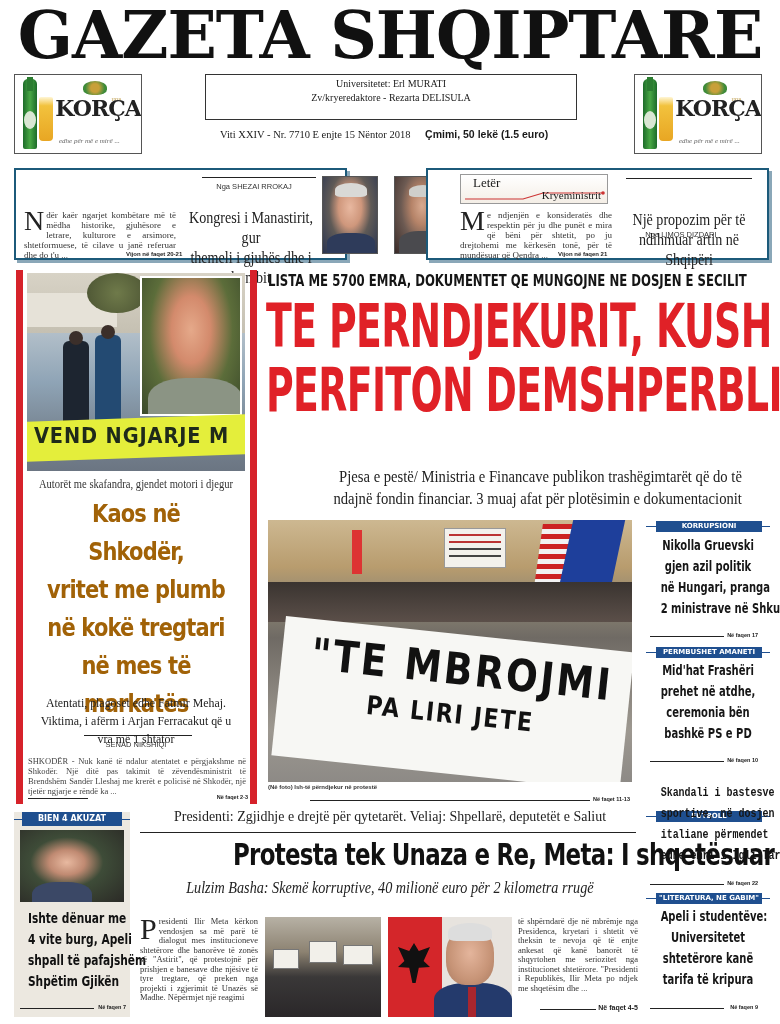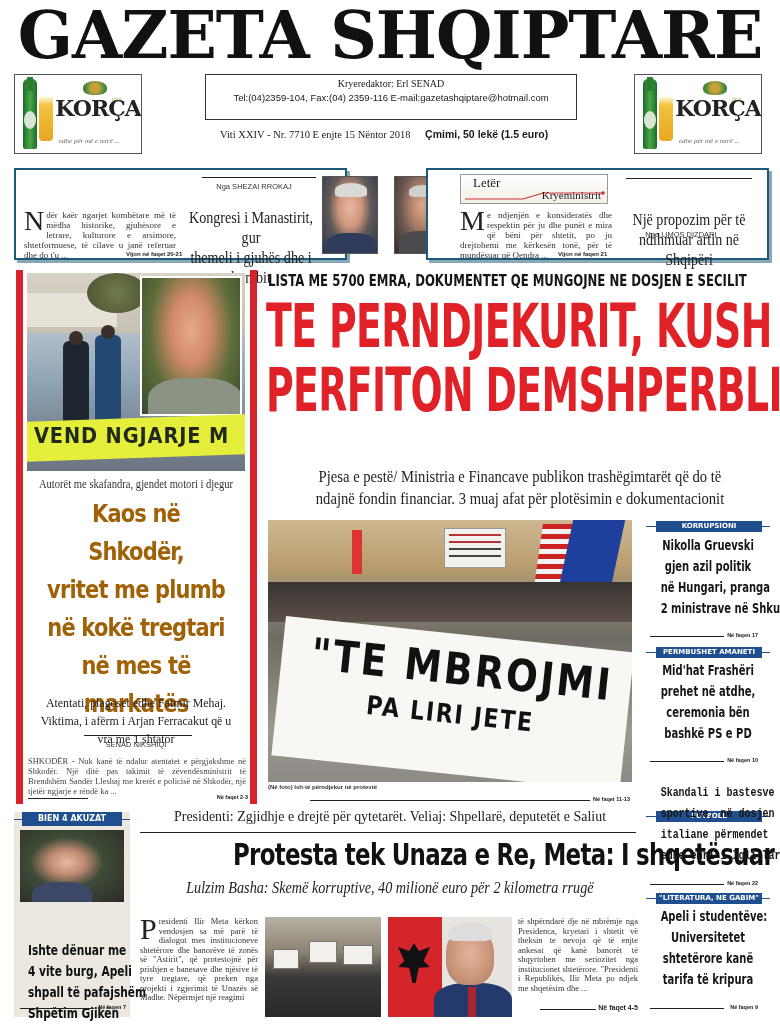--- a/index.html
+++ b/index.html
@@ -63,21 +63,21 @@
   .head-l span { display: block; transform: scaleX(0.84); }
   .deck-l { left: 22px; top: 694px; width: 228px; text-align: center; font-size: 13.5px; line-height: 18px; color: #222; transform: scaleX(0.88); }
   .rule-l { left: 84px; top: 735px; width: 108px; height: 1px; background: #222; }
   .byl-l { left: 27px; top: 740px; width: 218px; font-size: 7.5px; }
   .body-l { left: 28px; top: 756px; width: 218px; font-size: 8.5px; line-height: 10px; text-align: justify; color: #444; }
 
   
   .overline { left: 268px; top: 272px; width: 500px; font-family: "DejaVu Sans", sans-serif; font-weight: bold; font-size: 15px; color: #151515; white-space: nowrap; transform: scaleX(0.78); transform-origin: left; }
   .mainhead { left: 266px; top: 294px; width: 510px; font-family: "DejaVu Sans", sans-serif; font-weight: bold; font-size: 60px; line-height: 64px; color: #e02127; white-space: nowrap; letter-spacing: -1px; }
   .mainhead span { display: block; transform: scaleX(0.63); transform-origin: left; }
-  .deck-main { left: 262px; top: 466px; width: 516px; text-align: center; font-size: 17px; line-height: 22px; color: #222; }
+  .deck-main { left: 262px; top: 466px; width: 516px; text-align: right; font-size: 17px; line-height: 22px; color: #222; }
   .deck-main span { display: block; transform: scaleX(0.86); white-space: nowrap; }
 
   
   .mainphoto { left: 268px; top: 520px; width: 364px; height: 262px; overflow: hidden;
     background: linear-gradient(180deg,#cdb891 0,#b89c6e 18%,#8b8473 32%,#6f6a64 45%,#9d9890 80%,#8d8a86 100%); }
   .banner { position: absolute; left: 18px; top: 96px; width: 350px; height: 140px; background: #f7f7f4; transform: rotate(6deg); transform-origin: left top; }
   .banner-t1 { position: absolute; left: 46px; top: 108px; font-family: "DejaVu Sans", sans-serif; font-weight: bold; font-size: 44px; color: #111; transform: rotate(6deg) scaleX(0.85); transform-origin: left top; white-space: nowrap; letter-spacing: 3px; }
   .banner-t2 { position: absolute; left: 100px; top: 170px; font-family: "DejaVu Sans", sans-serif; font-weight: bold; font-size: 26px; color: #111; transform: rotate(6deg) scaleX(0.85); transform-origin: left top; white-space: nowrap; letter-spacing: 2px; }
   .sign { position: absolute; left: 176px; top: 8px; width: 62px; height: 40px; background: #f3f1ec; border: 1px solid #999; }
   .sign i { display: block; height: 2px; margin: 5px 4px 0; background: #b33; }
@@ -96,21 +96,21 @@
   .rsee .rule { position: absolute; left: 2px; top: 4px; width: 74px; height: 1px; background: #222; }
   .rsee .t { position: absolute; right: 0; top: 0; font-family: "Liberation Sans", sans-serif; font-size: 5.5px; font-weight: bold; }
 
   
   .bl-box { left: 14px; top: 812px; width: 116px; height: 205px; background: #ece8e0; }
   .bl-tag { left: 14px; top: 812px; width: 116px; height: 14px; }
   .bl-tag .bar { position: absolute; left: 8px; right: 8px; top: 0; height: 14px; background: #1f4f8f; color: #fff; font-family: "DejaVu Sans", sans-serif; font-weight: bold; font-size: 8px; line-height: 14px; text-align: center; }
   .bl-tag .rl { position: absolute; left: 0; right: 0; top: 7px; height: 1px; background: #1f4f8f; }
   .bl-photo { left: 20px; top: 830px; width: 104px; height: 72px; background: radial-gradient(ellipse at 45% 45%, #e8b9a0 0, #c08a72 22%, #3e4c38 45%, #2b2a26 100%); overflow: hidden; }
   .bl-photo .suit { position: absolute; left: 12px; top: 52px; width: 60px; height: 30px; background: #3b4866; border-radius: 40% 40% 0 0; }
-  .bl-head { left: 14px; top: 940px; width: 116px; text-align: left; font-family: "DejaVu Sans", sans-serif; font-weight: bold; font-size: 14px; line-height: 21px; color: #111; }
+  .bl-head { left: 14px; top: 908px; width: 116px; text-align: left; font-family: "DejaVu Sans", sans-serif; font-weight: bold; font-size: 14px; line-height: 21px; color: #111; }
   .bl-head span { display: block; transform: scaleX(0.76); white-space: nowrap; }
 
   
   .kicker-b { left: 140px; top: 807px; width: 500px; text-align: center; font-size: 15.5px; color: #222; white-space: nowrap; }
   .kicker-b span { display: inline-block; transform: scaleX(0.9); }
   .rule-b { left: 140px; top: 832px; width: 496px; height: 1px; background: #222; }
   .head-b { left: 138px; top: 836px; width: 500px; text-align: center; font-family: "DejaVu Sans", sans-serif; font-weight: bold; font-size: 31px; color: #111; white-space: nowrap; letter-spacing: -1px; }
   .head-b span { display: inline-block; transform: scaleX(0.74); }
   .deck-b { left: 140px; top: 878px; width: 500px; text-align: center; font-style: italic; font-size: 16.5px; color: #222; white-space: nowrap; }
   .deck-b span { display: inline-block; transform: scaleX(0.86); }
@@ -150,22 +150,22 @@
       <div class="lbl"></div>
     </div>
   <div class="glass"></div>
   <div class="crest"></div>
   <div class="year">1928</div>
   <div class="brand">KORÇA</div>
   <div class="slogan">edhe për më e mirë ...</div>
 </div>
 
 <div class="abs staff">
-  <div>Kryeredaktor: Erl SENAD</div>
-  <div class="contact">Tel:(04)2359-104, Fax:(04) 2359-116  E-mail:gazetashqiptare@hotmail.com</div>
+  <div>Universitetet: Erl MURATI</div>
+  <div>Zv/kryeredaktore - Rezarta DELISULA</div>
 </div>
 <div class="abs issue">
   <span>Viti XXIV - Nr. 7710  E enjte 15 Nëntor 2018</span>
   <span class="price">Çmimi, 50 lekë (1.5 euro)</span>
 </div>
 
 <div class="abs opbox op1">
   <div class="op-text" style="left:8px;">
     <span class="drop">N</span><span>dër kaër ngarjet kombëtare më të mëdha historike, gjuhësore e letrare, kulturore e arsimore, shtetformuese, të cilave u janë referuar dhe do t'u ...</span>
   </div>

